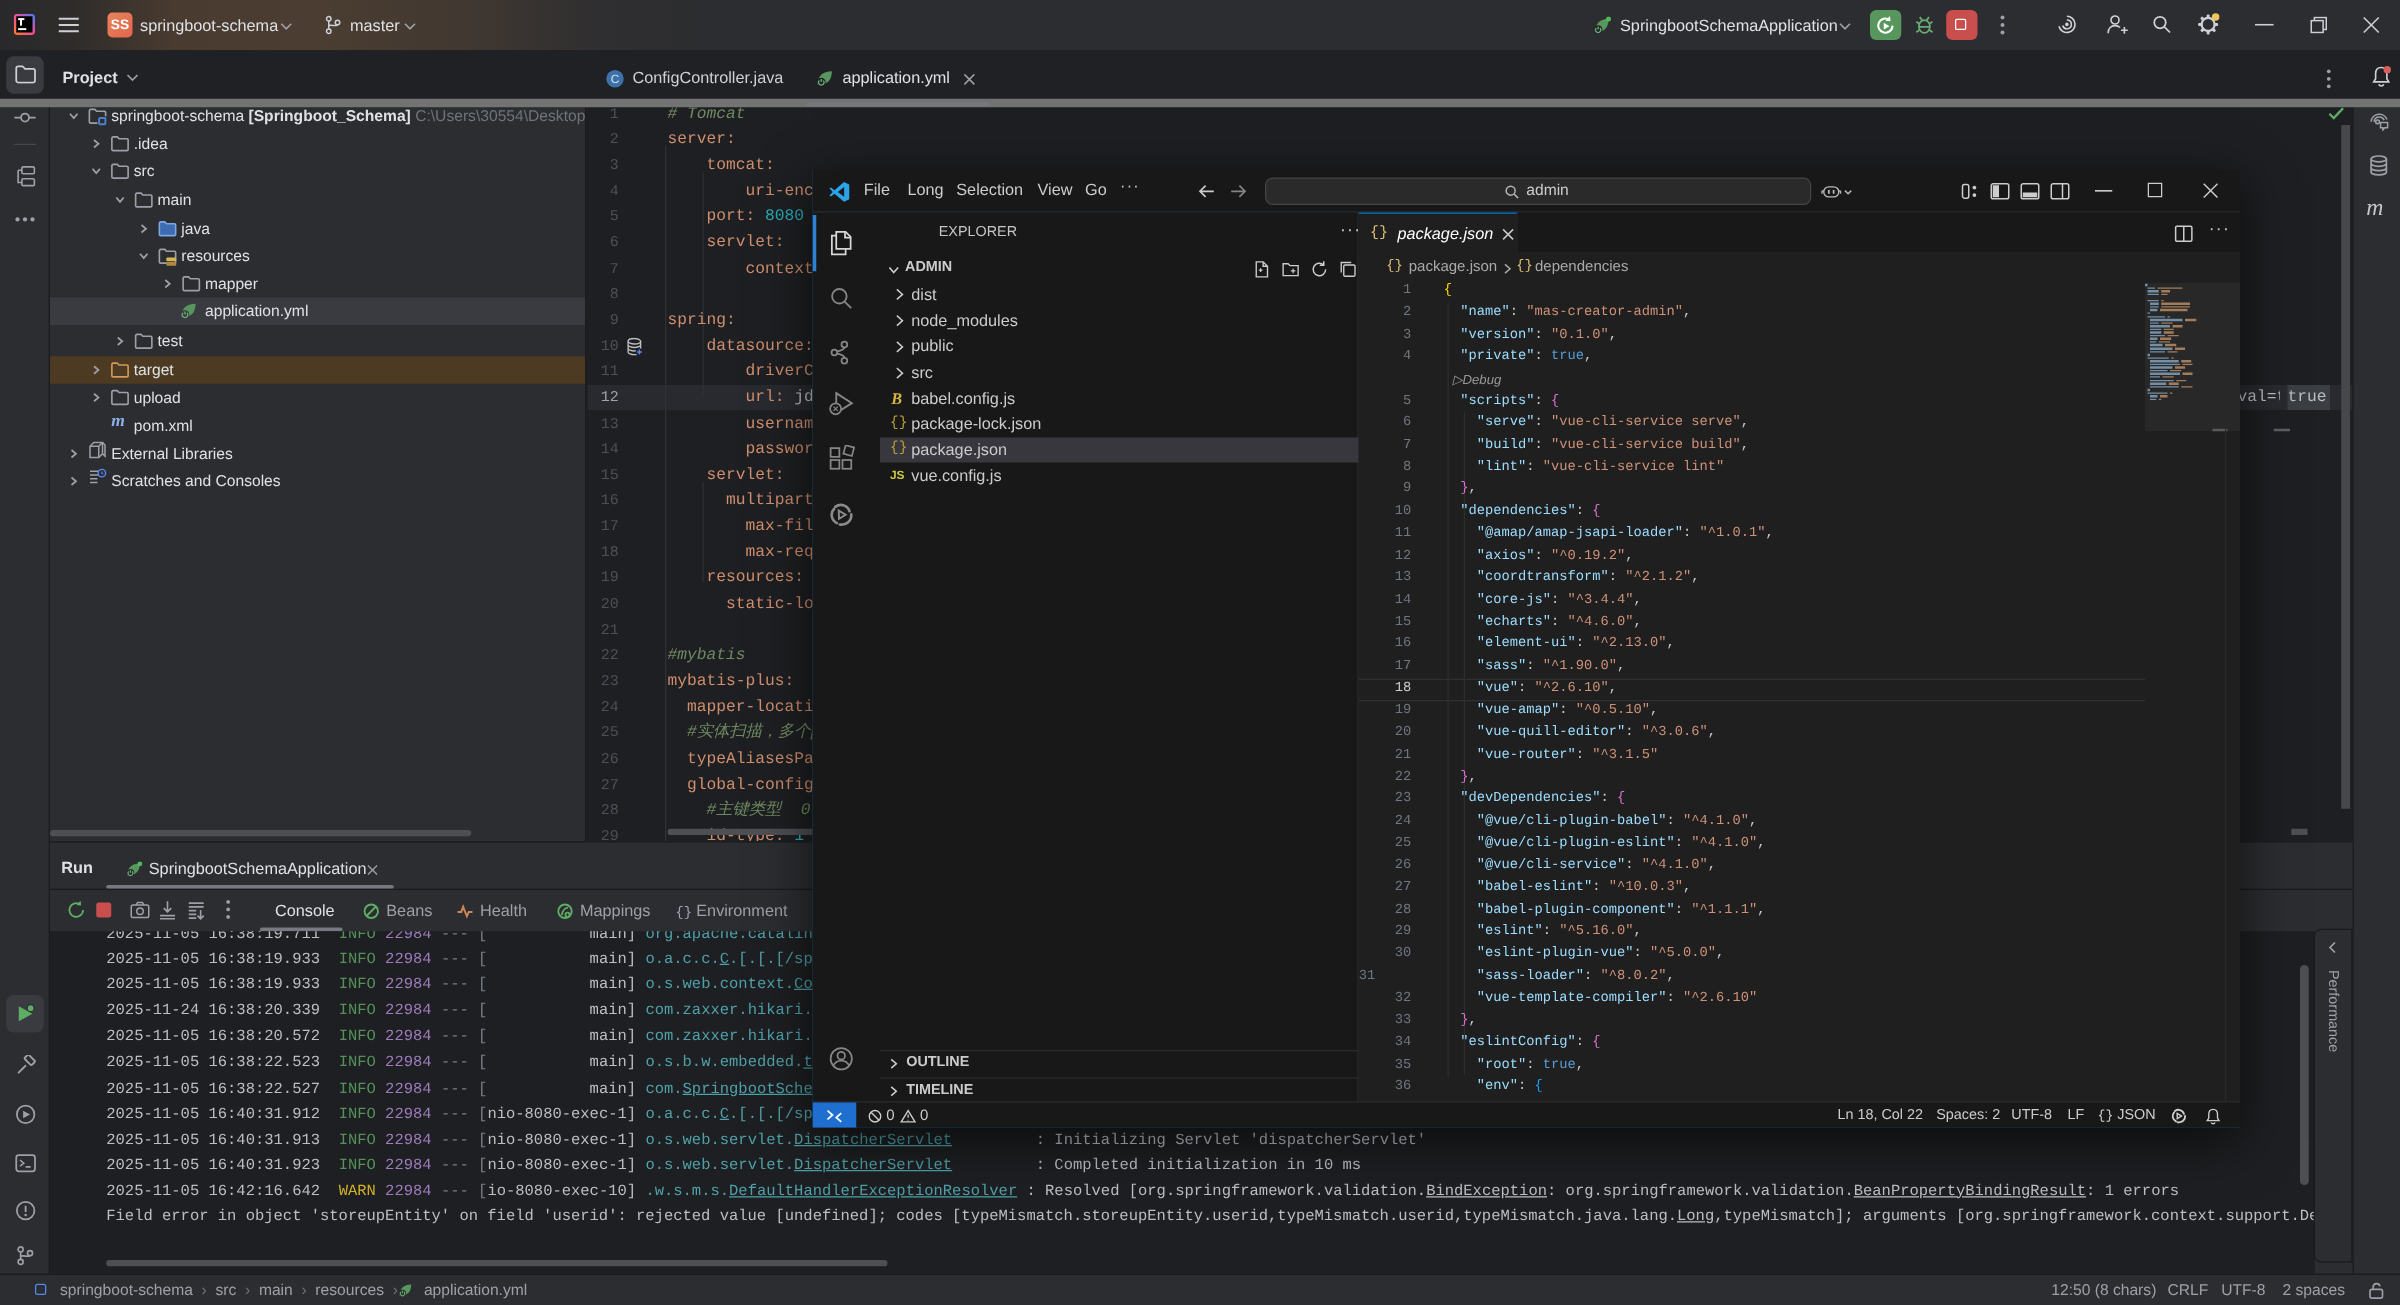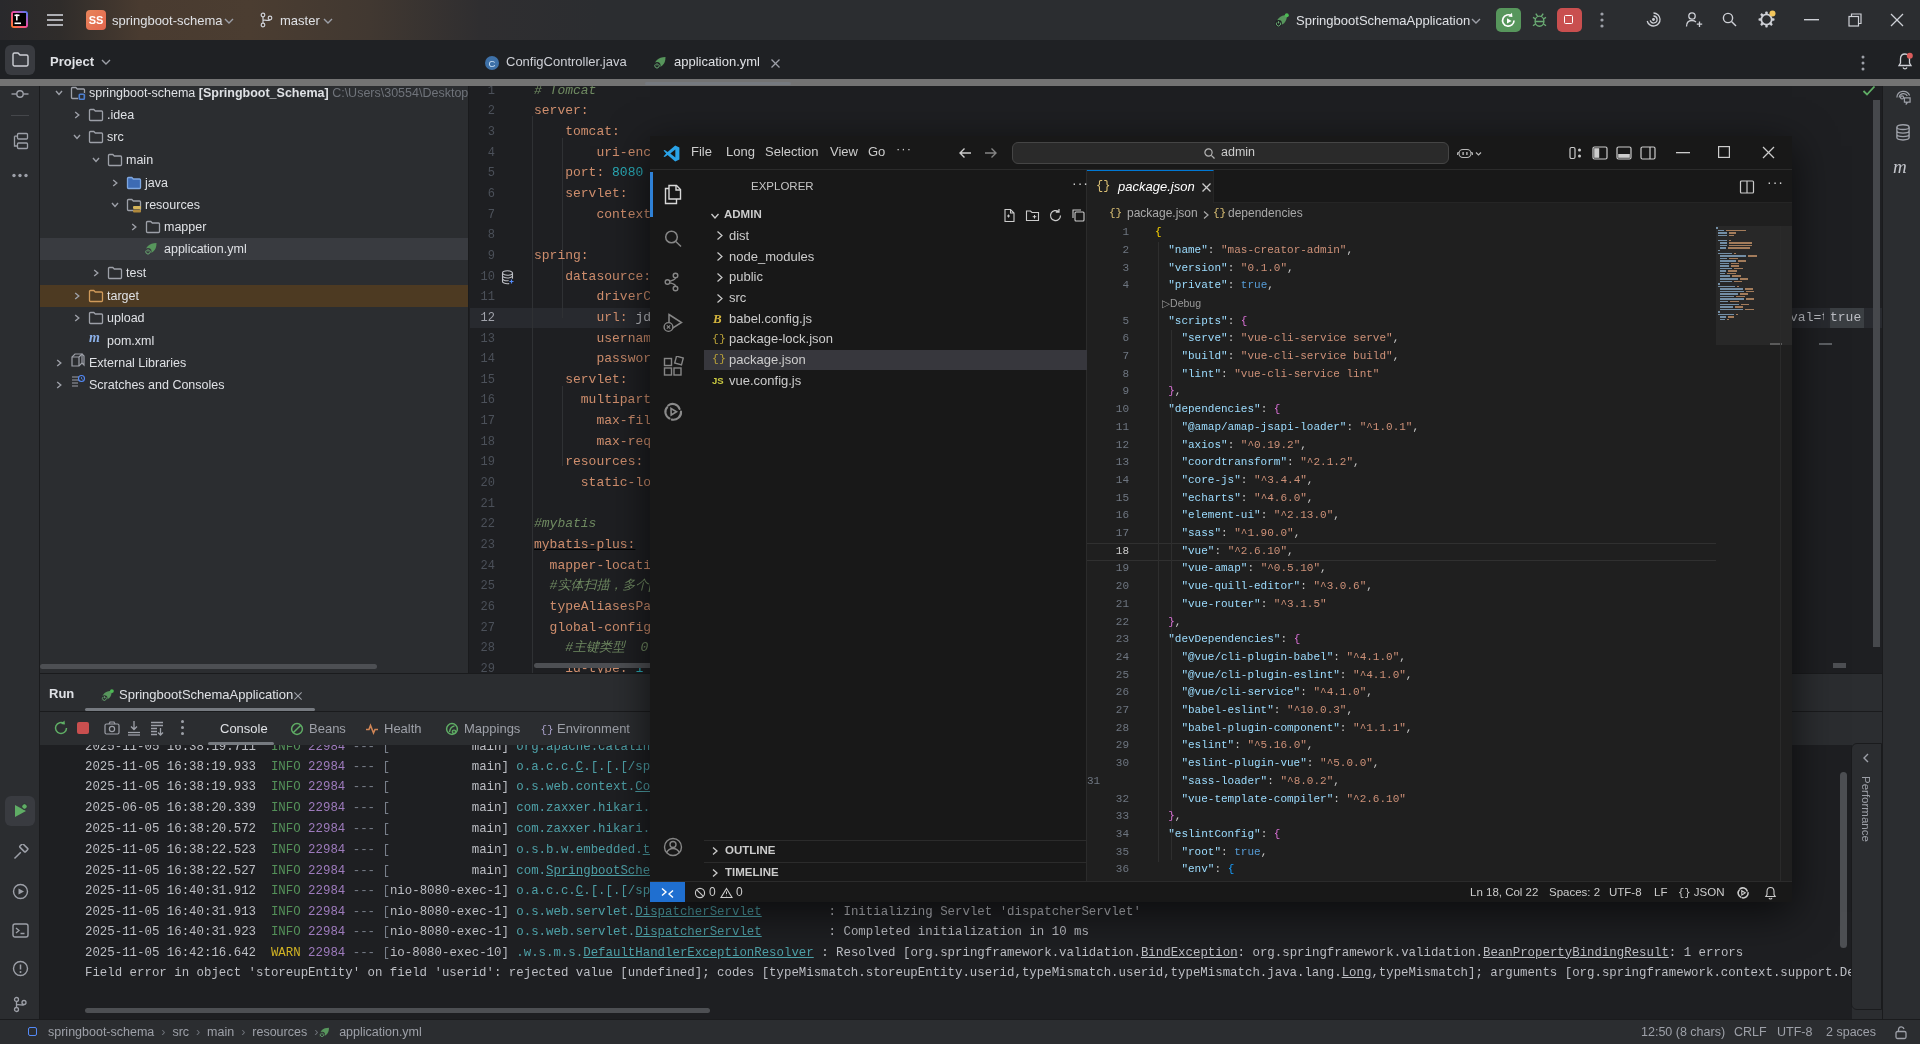--- a/index.html
+++ b/index.html
@@ -469,21 +469,21 @@
       <div class="cl" style="left:64px;top:221.8px;line-height:20.65px;font-size:13px;width:1290px;overflow:hidden;"><span>        </span><span class="yk">url:</span><span class="yv"> jdbc:mysql://127.0.0.1:3306/springboot_schema?useUnicode=true&amp;characterEncoding=utf-8&amp;useSSL=false&amp;serverTimezone=Asia/Shanghai&amp;allowPublicKeyRetrieval=true&amp;autoReconnect=true&amp;failOverReadOnly=false&amp;rewriteBatchedStatements=true&amp;nullCatalogMeansCurrent=</span></div>
       <div class="cl" style="left:64px;top:242.5px;line-height:20.65px;font-size:13px;"><span>        </span><span class="yk">username:</span><span class="yv"> root</span></div>
       <div class="cl" style="left:64px;top:263.1px;line-height:20.65px;font-size:13px;"><span>        </span><span class="yk">password:</span><span class="yn"> 123456</span></div>
       <div class="cl" style="left:64px;top:283.8px;line-height:20.65px;font-size:13px;"><span>    </span><span class="yk">servlet:</span></div>
       <div class="cl" style="left:64px;top:304.4px;line-height:20.65px;font-size:13px;"><span>      </span><span class="yk">multipart:</span></div>
       <div class="cl" style="left:64px;top:325.1px;line-height:20.65px;font-size:13px;"><span>        </span><span class="yk">max-file-size:</span><span class="yv"> 10MB</span></div>
       <div class="cl" style="left:64px;top:345.7px;line-height:20.65px;font-size:13px;"><span>        </span><span class="yk">max-request-size:</span><span class="yv"> 10MB</span></div>
       <div class="cl" style="left:64px;top:366.4px;line-height:20.65px;font-size:13px;"><span>    </span><span class="yk">resources:</span></div>
       <div class="cl" style="left:64px;top:387.0px;line-height:20.65px;font-size:13px;"><span>      </span><span class="yk">static-locations:</span><span class="yv"> classpath:static/</span></div>
       <div class="cl" style="left:64px;top:428.3px;line-height:20.65px;font-size:13px;"><span class="yc">#mybatis</span></div>
-      <div class="cl" style="left:64px;top:449.0px;line-height:20.65px;font-size:13px;text-decoration:underline;"><span class="yk">mybatis-plus:</span></div>
+      <div class="cl" style="left:64px;top:449.0px;line-height:20.65px;font-size:13px;"><span class="yk">mybatis-plus:</span></div>
       <div class="cl" style="left:64px;top:469.6px;line-height:20.65px;font-size:13px;"><span>  </span><span class="yk">mapper-locations:</span><span class="yv"> classpath*:mapper/*.xml</span></div>
       <div class="cl" style="left:64px;top:490.3px;line-height:20.65px;font-size:13px;"><span>  </span><span class="yc">#实体扫描，多个package用逗号或者分号分隔</span></div>
       <div class="cl" style="left:64px;top:510.9px;line-height:20.65px;font-size:13px;"><span>  </span><span class="yk">typeAliasesPackage:</span><span class="yv"> com.entity</span></div>
       <div class="cl" style="left:64px;top:531.6px;line-height:20.65px;font-size:13px;"><span>  </span><span class="yk">global-config:</span></div>
       <div class="cl" style="left:64px;top:552.2px;line-height:20.65px;font-size:13px;"><span>    </span><span class="yc">#主键类型  0:"数据库ID自增" 1:"用户输入ID"</span></div>
       <div class="cl" style="left:64px;top:572.9px;line-height:20.65px;font-size:13px;"><span>    </span><span class="yk">id-type:</span><span class="yn"> 1</span></div>
       </div>
 
     <svg class="abs" style="left:31px;top:184px;" width="14" height="15" viewBox="0 0 14 15">
       <g stroke="#bcbec4" stroke-width="1.1" fill="none">
@@ -594,21 +594,21 @@
       </svg>
     <div class="abs" style="left:424px;top:47px;font-size:13px;color:#9da0a8;">Mappings</div>
     <svg class="abs" style="left:500px;top:48px;" width="14" height="14" viewBox="0 0 14 14">
         <text x="7" y="11" text-anchor="middle" font-size="11" fill="#a8a0c8" font-family="Liberation Mono">{}</text>
       </svg>
     <div class="abs" style="left:517px;top:47px;font-size:13px;color:#9da0a8;">Environment</div>
     <div id="console">
         <div class="crow" style="top:-8px;"><span class="cmb">2025-11-05 16:38:19.711</span><span class="cgrn">  INFO</span><span class="cprp"> 22984</span><span class="cdim"> --- [</span><span class="cmb">           main] </span><span class="cteal">org.apache.catalina.core.StandardEngine</span><span class="cmb">  : Starting Servlet engine: [Apache Tomcat/9.0.33]</span></div>
       <div class="crow" style="top:11.5px;"><span class="cmb">2025-11-05 16:38:19.933</span><span class="cgrn">  INFO</span><span class="cprp"> 22984</span><span class="cdim"> --- [</span><span class="cmb">           main] </span><span class="cteal">o.a.c.c.</span><span class="cteal u">C</span><span class="cteal">.[.[.[/springboot_schema]</span><span class="cmb">   : Initializing Spring embedded WebApplicationContext</span></div>
       <div class="crow" style="top:32px;"><span class="cmb">2025-11-05 16:38:19.933</span><span class="cgrn">  INFO</span><span class="cprp"> 22984</span><span class="cdim"> --- [</span><span class="cmb">           main] </span><span class="cteal">o.s.web.context.</span><span class="cteal u">ContextLoader</span><span class="cmb">           : Root WebApplicationContext: initialization completed in 1999 ms</span></div>
-      <div class="crow" style="top:53px;"><span class="cmb">2025-06-05 16:38:20.339</span><span class="cgrn">  INFO</span><span class="cprp"> 22984</span><span class="cdim"> --- [</span><span class="cmb">           main] </span><span class="cteal">com.zaxxer.hikari.</span><span class="cteal u">HikariDataSource</span><span class="cmb">        : HikariPool-1 - Starting...</span></div>
+      <div class="crow" style="top:53px;"><span class="cmb">2025-11-24 16:38:20.339</span><span class="cgrn">  INFO</span><span class="cprp"> 22984</span><span class="cdim"> --- [</span><span class="cmb">           main] </span><span class="cteal">com.zaxxer.hikari.</span><span class="cteal u">HikariDataSource</span><span class="cmb">        : HikariPool-1 - Starting...</span></div>
       <div class="crow" style="top:74px;"><span class="cmb">2025-11-05 16:38:20.572</span><span class="cgrn">  INFO</span><span class="cprp"> 22984</span><span class="cdim"> --- [</span><span class="cmb">           main] </span><span class="cteal">com.zaxxer.hikari.</span><span class="cteal u">HikariDataSource</span><span class="cmb">        : HikariPool-1 - Start completed.</span></div>
       <div class="crow" style="top:94.5px;"><span class="cmb">2025-11-05 16:38:22.523</span><span class="cgrn">  INFO</span><span class="cprp"> 22984</span><span class="cdim"> --- [</span><span class="cmb">           main] </span><span class="cteal">o.s.b.w.embedded.</span><span class="cteal u">tomcat</span><span class="cteal">.TomcatWebServer</span><span class="cmb">  : Tomcat started on port(s): 8080 (http) with context path '/springboot_schema'</span></div>
       <div class="crow" style="top:115.5px;"><span class="cmb">2025-11-05 16:38:22.527</span><span class="cgrn">  INFO</span><span class="cprp"> 22984</span><span class="cdim"> --- [</span><span class="cmb">           main] </span><span class="cteal">com.</span><span class="cteal u">SpringbootSchemaApplication</span><span class="cmb">          : Started SpringbootSchemaApplication in 5.333 seconds (JVM running for 6.34)</span></div>
       <div class="crow" style="top:136px;"><span class="cmb">2025-11-05 16:40:31.912</span><span class="cgrn">  INFO</span><span class="cprp"> 22984</span><span class="cdim"> --- [</span><span class="cmb">nio-8080-exec-1] </span><span class="cteal">o.a.c.c.</span><span class="cteal u">C</span><span class="cteal">.[.[.[/springboot_schema]</span><span class="cmb">   : Initializing Spring DispatcherServlet 'dispatcherServlet'</span></div>
       <div class="crow" style="top:156.5px;"><span class="cmb">2025-11-05 16:40:31.913</span><span class="cgrn">  INFO</span><span class="cprp"> 22984</span><span class="cdim"> --- [</span><span class="cmb">nio-8080-exec-1] </span><span class="cteal">o.s.web.servlet.</span><span class="cteal u">DispatcherServlet</span><span class="cmb">         : Initializing Servlet 'dispatcherServlet'</span></div>
       <div class="crow" style="top:177px;"><span class="cmb">2025-11-05 16:40:31.923</span><span class="cgrn">  INFO</span><span class="cprp"> 22984</span><span class="cdim"> --- [</span><span class="cmb">nio-8080-exec-1] </span><span class="cteal">o.s.web.servlet.</span><span class="cteal u">DispatcherServlet</span><span class="cmb">         : Completed initialization in 10 ms</span></div>
       <div class="crow" style="top:197.5px;"><span class="cmb">2025-11-05 16:42:16.642</span><span class="cylw">  WARN</span><span class="cprp"> 22984</span><span class="cdim"> --- [</span><span class="cmb">io-8080-exec-10] </span><span class="cteal">.w.s.m.s.</span><span class="cteal u">DefaultHandlerExceptionResolver</span><span class="cmb"> : Resolved [org.springframework.validation.<span class="u">BindException</span>: org.springframework.validation.<span class="u">BeanPropertyBindingResult</span>: 1 errors</span></div>
       <div class="crow" style="top:218px;"><span class="cmb">Field error in object 'storeupEntity' on field 'userid': rejected value [undefined]; codes [typeMismatch.storeupEntity.userid,typeMismatch.userid,typeMismatch.java.lang.<span class="u">Long</span>,typeMismatch]; arguments [org.springframework.context.support.De</span></div>
       </div>
     <div class="abs" style="left:1800px;top:98px;width:7px;height:176px;background:#4d4f53;border-radius:4px;"></div>
@@ -869,21 +869,21 @@
         <div class="abs" style="left:71px;top:16px;width:1px;height:620px;background:#2e2e2e;"></div>
         <div class="abs" style="left:84.2px;top:104px;width:1px;height:530px;background:#2e2e2e;"></div>
         <div class="abs mono" style="left:0;top:-1.9px;width:42px;text-align:right;font-size:11px;line-height:17.7px;color:#6e7681;">1</div>
         <div class="abs mono" style="left:68px;top:-1.9px;font-size:11px;line-height:17.7px;white-space:pre;"><span class="b1">{</span></div>
         <div class="abs mono" style="left:0;top:15.8px;width:42px;text-align:right;font-size:11px;line-height:17.7px;color:#6e7681;">2</div>
         <div class="abs mono" style="left:68px;top:15.8px;font-size:11px;line-height:17.7px;white-space:pre;"><span class="jp">  </span><span class="jk">"name"</span><span class="jp">: </span><span class="js2">"mas-creator-admin"</span><span class="jp">,</span></div>
         <div class="abs mono" style="left:0;top:33.5px;width:42px;text-align:right;font-size:11px;line-height:17.7px;color:#6e7681;">3</div>
         <div class="abs mono" style="left:68px;top:33.5px;font-size:11px;line-height:17.7px;white-space:pre;"><span class="jp">  </span><span class="jk">"version"</span><span class="jp">: </span><span class="js2">"0.1.0"</span><span class="jp">,</span></div>
         <div class="abs mono" style="left:0;top:51.2px;width:42px;text-align:right;font-size:11px;line-height:17.7px;color:#6e7681;">4</div>
         <div class="abs mono" style="left:68px;top:51.2px;font-size:11px;line-height:17.7px;white-space:pre;"><span class="jp">  </span><span class="jk">"private"</span><span class="jp">: </span><span class="jb">true</span><span class="jp">,</span></div>
-        <div class="abs" style="left:75px;top:71.0px;font-size:10.5px;color:#999999;white-space:pre;">▷Debug</div>
+        <div class="abs" style="left:75px;top:71.0px;font-size:10.5px;color:#999999;white-space:pre;font-style:italic;">▷Debug</div>
         <div class="abs mono" style="left:0;top:86.7px;width:42px;text-align:right;font-size:11px;line-height:17.7px;color:#6e7681;">5</div>
         <div class="abs mono" style="left:68px;top:86.7px;font-size:11px;line-height:17.7px;white-space:pre;"><span class="jp">  </span><span class="jk">"scripts"</span><span class="jp">: </span><span class="b2">{</span></div>
         <div class="abs mono" style="left:0;top:104.3px;width:42px;text-align:right;font-size:11px;line-height:17.7px;color:#6e7681;">6</div>
         <div class="abs mono" style="left:68px;top:104.3px;font-size:11px;line-height:17.7px;white-space:pre;"><span class="jp">    </span><span class="jk">"serve"</span><span class="jp">: </span><span class="js2">"vue-cli-service serve"</span><span class="jp">,</span></div>
         <div class="abs mono" style="left:0;top:122.0px;width:42px;text-align:right;font-size:11px;line-height:17.7px;color:#6e7681;">7</div>
         <div class="abs mono" style="left:68px;top:122.0px;font-size:11px;line-height:17.7px;white-space:pre;"><span class="jp">    </span><span class="jk">"build"</span><span class="jp">: </span><span class="js2">"vue-cli-service build"</span><span class="jp">,</span></div>
         <div class="abs mono" style="left:0;top:139.8px;width:42px;text-align:right;font-size:11px;line-height:17.7px;color:#6e7681;">8</div>
         <div class="abs mono" style="left:68px;top:139.8px;font-size:11px;line-height:17.7px;white-space:pre;"><span class="jp">    </span><span class="jk">"lint"</span><span class="jp">: </span><span class="js2">"vue-cli-service lint"</span><span class="jp"></span></div>
         <div class="abs mono" style="left:0;top:157.4px;width:42px;text-align:right;font-size:11px;line-height:17.7px;color:#6e7681;">9</div>
         <div class="abs mono" style="left:68px;top:157.4px;font-size:11px;line-height:17.7px;white-space:pre;"><span class="jp">  </span><span class="b2">}</span><span class="jp">,</span></div>

